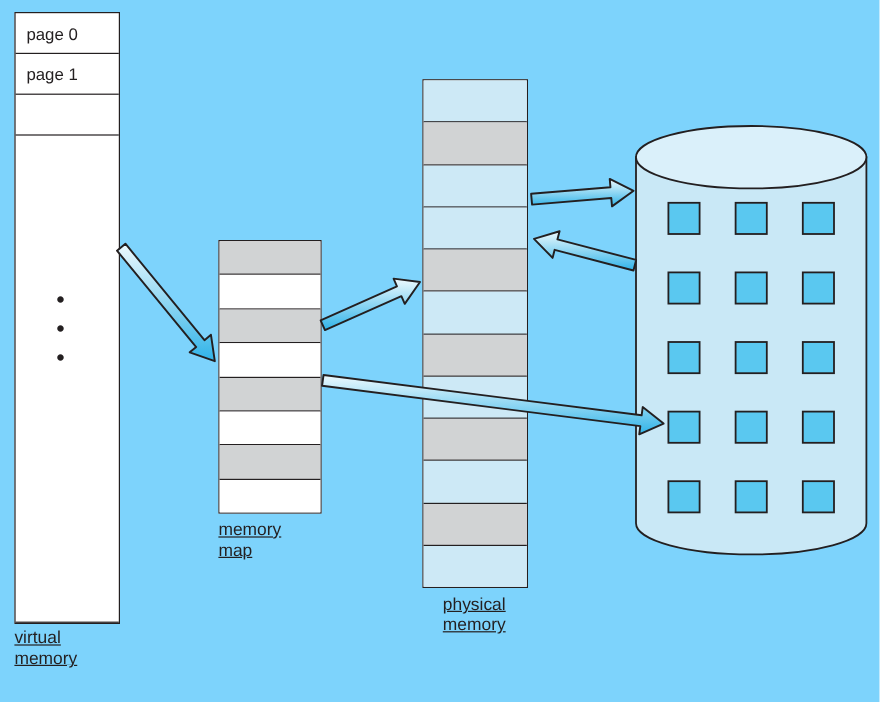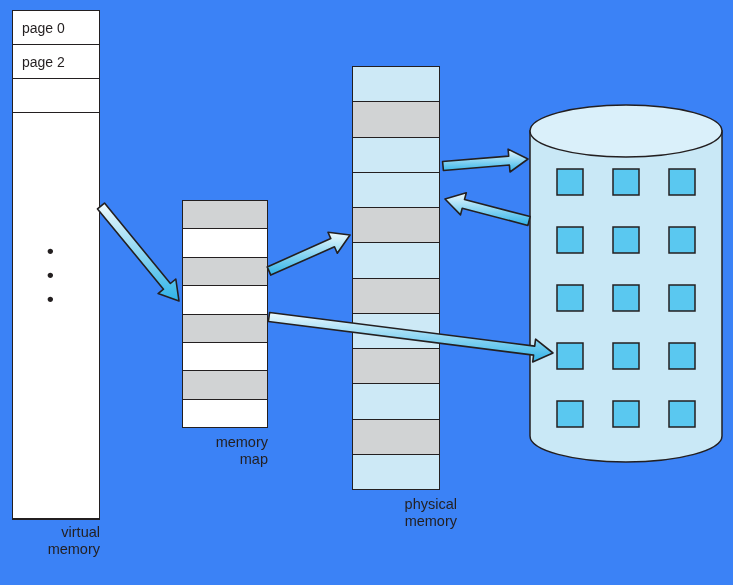--- a/index.html
+++ b/index.html
@@ -1,36 +1,36 @@
 <!DOCTYPE html>
 <html style="--ink: #231f20; --cell-gray: #d1d3d4; --cell-white: #ffffff; --cell-blue: #cde9f6; --disk-body: #c9e8f6; --disk-top: #daf0fa; --square-blue: #5ac8f0; --arrow-light: #eefafe; --arrow-dark: #2fb3e8; --background: #ffffff;"><head>
 <meta charset="utf-8">
 <style>
   html,body{margin:0;padding:0;background:#fff;}
-  .canvas{position:relative;width:733px;height:585px;background:#3b82f6;
+  .canvas{position:relative;width:733px;height:585px;background:#7dd3fc;
           font-family:"Liberation Sans",sans-serif;color:var(--ink,#231f20);overflow:hidden;}
   .overlay{position:absolute;left:0;top:0;z-index:5;pointer-events:none;}
   .col{position:absolute;display:flex;flex-direction:column;border:1.3px solid var(--ink,#231f20);
        box-sizing:border-box;background:#fff;z-index:2;}
   .vm-col{left:12px;top:10px;width:88px;height:510px;}
   .mm-col{left:182px;top:200px;width:86px;height:228px;}
   .pm-col{left:352px;top:66px;width:88px;height:424px;}
   .vm-cell{flex:0 0 34px;height:34px;border-bottom:1.3px solid var(--ink,#231f20);
            display:flex;align-items:center;padding-left:9px;font-size:14px;box-sizing:border-box;}
   .vm-cell.bottom{border-bottom:none;}
   .vm-middle{flex:1;border-bottom:1.3px solid var(--ink,#231f20);position:relative;}
   .dots{position:absolute;left:34px;top:126px;font-size:19px;line-height:1.25;
         white-space:pre-line;font-weight:bold;}
   .frame-cell{flex:1;border-bottom:1.3px solid var(--ink,#231f20);}
   .frame-cell:last-child{border-bottom:none;}
   .frame-gray{background:var(--cell-gray,#d1d3d4);}
   .frame-white{background:var(--cell-white,#ffffff);}
   .frame-blue{background:var(--cell-blue,#cde9f6);}
-  .col-label{position:absolute;text-align:right;font-size:14.5px;line-height:1.2;
-             white-space:pre-line;z-index:2;}
+  .col-label{position:absolute;text-align:left;font-size:14.5px;line-height:1.2;
+             white-space:pre-line;z-index:2;text-decoration:underline;}
   .vm-label{left:12px;top:524px;width:88px;}
   .mm-label{left:182px;top:434px;width:86px;}
   .pm-label{left:369px;top:496px;width:88px;}
   .var-italic{font-style:italic;}
   .arrow{fill:url(#arrowGrad);stroke:var(--ink,#231f20);stroke-width:1.6;stroke-linejoin:round;}
   .disk-square{fill:var(--square-blue,#5ac8f0);stroke:var(--ink,#231f20);stroke-width:1.5;}
   .disk-body{fill:var(--disk-body,#c9e8f6);stroke:var(--ink,#231f20);stroke-width:1.5;}
   .disk-top{fill:var(--disk-top,#daf0fa);stroke:var(--ink,#231f20);stroke-width:1.5;}
   .stop-light{stop-color:var(--arrow-light,#eefafe);}
   .stop-dark{stop-color:var(--arrow-dark,#2fb3e8);}
@@ -38,21 +38,21 @@
 </head>
 <body>
 
 <div class="canvas">
 
   <div class="col vm-col">
     <div class="vm-cell">
       <span>page 0</span>
     </div>
     <div class="vm-cell">
-      <span>page 2</span>
+      <span>page 1</span>
     </div>
     <div class="vm-cell"></div>
     <div class="vm-middle">
       <div class="dots">•
 •
 •</div>
     </div>
   </div>
 
   <div class="col mm-col">

